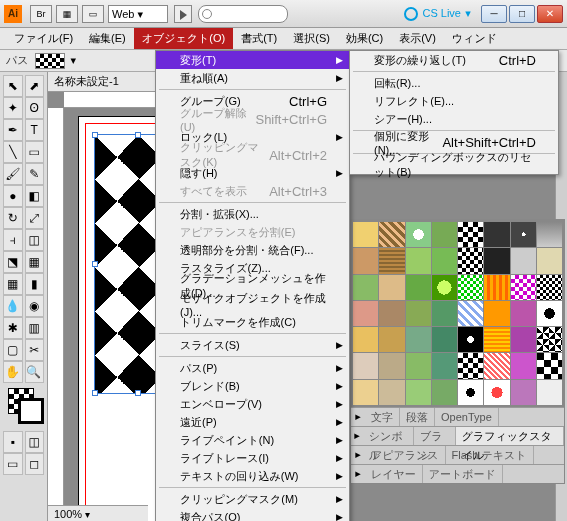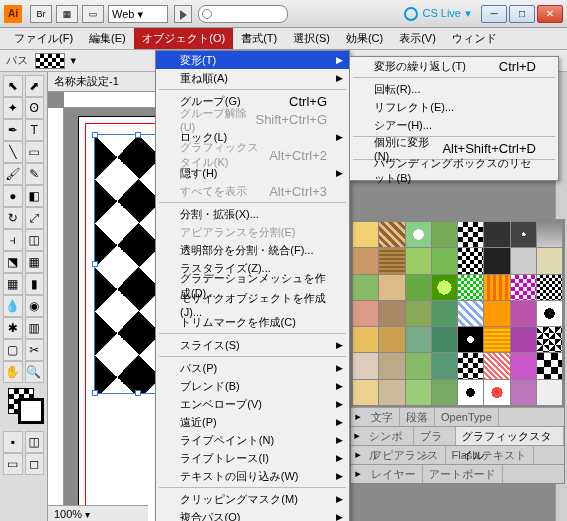--- a/index.html
+++ b/index.html
@@ -35,26 +35,26 @@
 .docbar .x{margin-left:auto;width:14px;text-align:center}
 .ruler-h{position:absolute;top:20px;left:16px;right:0;height:16px;background:#fff;border-bottom:1px solid #999}
 .ruler-v{position:absolute;top:36px;left:0;width:16px;bottom:12px;background:#fff;border-right:1px solid #999}
 .page{position:absolute;top:44px;left:30px;width:160px;height:440px;background:#fff;border:1px solid #000;box-shadow:3px 3px 0 rgba(0,0,0,0.3)}
 .page::before{content:"";position:absolute;inset:6px;border:1px solid #f00}
 .diamond{position:absolute;top:62px;left:46px;width:88px;height:260px;background:repeating-conic-gradient(from 45deg,#000 0 25%,#fff 0 50%) 0 0/44px 44px;border:1px solid #3a7bd5}
 .handle{position:absolute;width:6px;height:6px;background:#fff;border:1px solid #3a7bd5}
 .zoombar{position:absolute;bottom:0;left:48px;height:16px;background:#e8e8e8;border-top:1px solid #999;padding:0 6px;line-height:16px;font-size:10px;width:100px}
 .dropdown{position:absolute;top:50px;left:155px;width:195px;background:#f0f0f0;border:1px solid #888;box-shadow:2px 2px 4px rgba(0,0,0,0.3);z-index:10}
 .ddi{height:18px;display:flex;align-items:center;padding:0 22px 0 24px;position:relative}
-.ddi.hi{background:#1d4ed8;color:#fff}
+.ddi.hi{background:#6d28d9;color:#fff}
 .ddi.dis{color:#999}
 .ddi .sc{margin-left:auto;font-size:13px}
 .ddi .arr{position:absolute;right:6px;font-size:9px}
 .ddsep{height:1px;background:#bbb;margin:2px 3px}
-.submenu{position:absolute;top:56px;left:349px;width:210px;background:#f0f0f0;border:1px solid #888;box-shadow:2px 2px 4px rgba(0,0,0,0.3);z-index:11}
+.submenu{position:absolute;top:50px;left:349px;width:210px;background:#f0f0f0;border:1px solid #888;box-shadow:2px 2px 4px rgba(0,0,0,0.3);z-index:11}
 .swatches{position:absolute;top:219px;left:350px;width:215px;background:#cfcfcf;border:1px solid #888;z-index:5}
 .swgrid{display:grid;grid-template-columns:repeat(8,1fr);gap:1px;padding:2px;background:#888}
 .sw{width:100%;aspect-ratio:1;background:#ddd}
 .panelrow{height:19px;background:#d0d0d0;border-top:1px solid #999;display:flex;align-items:center;font-size:10px}
 .ptab{padding:0 6px;height:100%;line-height:19px;border-right:1px solid #aaa;color:#555}
 .ptab.act{background:#e8e8e8;color:#000}
 .panelside{position:absolute;top:0;right:0;width:12px;bottom:0;background:#cfcfcf;border-left:1px solid #999;z-index:3}
 .play::after{content:"";position:absolute;left:5px;top:4px;border-left:7px solid #555;border-top:5px solid transparent;border-bottom:5px solid transparent}
 </style>
 </head>
@@ -208,21 +208,21 @@
     </div>
   <div class="ddi dis">
       <span>グループ解除(U)</span>
       <span class="sc">Shift+Ctrl+G</span>
     </div>
   <div class="ddi">
       <span>ロック(L)</span>
       <span class="arr">▶</span>
     </div>
   <div class="ddi dis">
-      <span>グラフィックスタイル(K)</span>
+      <span>クリッピングマスク(K)</span>
       <span class="sc">Alt+Ctrl+2</span>
     </div>
   <div class="ddi">
       <span>隠す(H)</span>
       <span class="arr">▶</span>
     </div>
   <div class="ddi dis">
       <span>すべてを表示</span>
       <span class="sc">Alt+Ctrl+3</span>
     </div>

